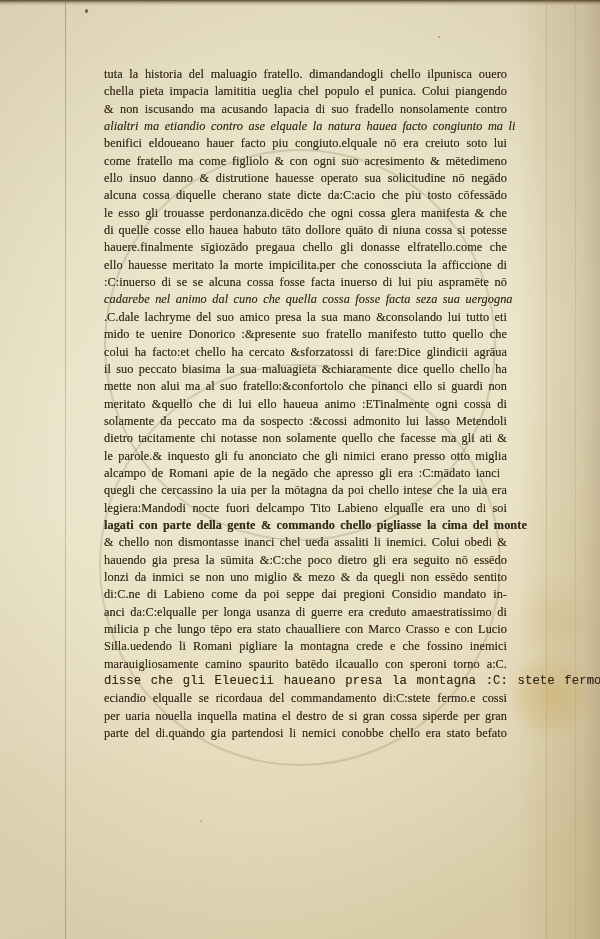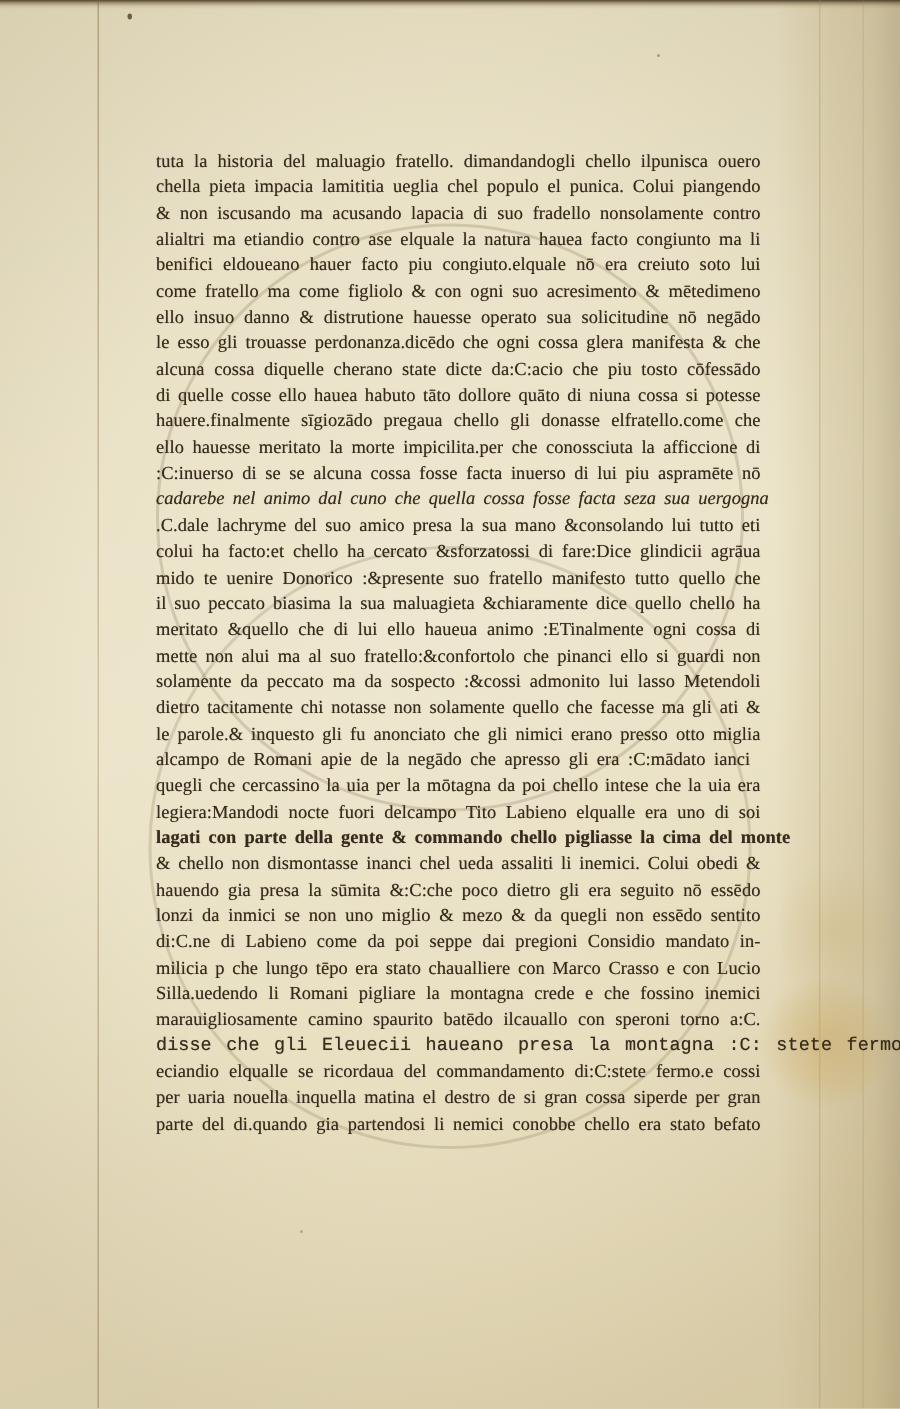--- a/index.html
+++ b/index.html
@@ -44,21 +44,21 @@
     position:absolute;left:0;top:0;pointer-events:none;
   }
   .textblock{
     position:absolute;left:104px;top:66px;width:403px;
     font-size:12.3px;line-height:17.35px;
     color:#362b1c;
     text-shadow:0 0 0.5px rgba(54,43,28,0.55);
     letter-spacing:0.05px;
   }
   .line{height:17.35px;white-space:nowrap;}
-  .line span{display:inline-block;white-space:nowrap;margin-top:33px;}
+  .line span{display:inline-block;white-space:nowrap;}
 </style>
 </head>
 <body>
 
 <div class="photo">
 
   <div class="edge-top"></div>
   <div class="fold-line"></div>
   <div class="edge-streak" style="left:546px;"></div>
   <div class="edge-streak" style="left:575px;opacity:0.7;"></div>
@@ -71,48 +71,49 @@
   <div class="stain-a"></div>
   <div class="stain-b"></div>
   <div class="speck" style="left:85px;top:9px;width:3px;height:4px;"></div>
   <div class="speck" style="left:438px;top:36px;width:2px;height:2px;opacity:.5;"></div>
   <div class="speck" style="left:200px;top:820px;width:2px;height:2px;opacity:.4;"></div>
 
   <div class="textblock">
       <div class="line" style="word-spacing: 3.52778px;"><span>tuta la historia del maluagio fratello. dimandandogli chello ilpunisca ouero</span></div>
       <div class="line" style="word-spacing: 2.73281px;"><span>chella pieta impacia lamititia ueglia chel populo el punica. Colui piangendo</span></div>
       <div class="line" style="word-spacing: 3.2px;"><span>&amp; non iscusando ma acusando lapacia di suo fradello nonsolamente contro</span></div>
-      <div class="line" style="word-spacing: 2.41927px;"><span>alialtri ma etiandio contro ase elquale la natura hauea facto congiunto ma li</span></div>
+      <div class="line" style="word-spacing: 2.41927px; font-style: italic;"><span>alialtri ma etiandio contro ase elquale la natura hauea facto congiunto ma li</span></div>
       <div class="line" style="word-spacing: 3.62812px;"><span>benifici eldoueano hauer facto piu congiuto.elquale nō era creiuto soto lui</span></div>
       <div class="line" style="word-spacing: 2.69744px;"><span>come fratello ma come figliolo &amp; con ogni suo acresimento &amp; mētedimeno</span></div>
       <div class="line" style="word-spacing: 3.46094px;"><span>ello insuo danno &amp; distrutione hauesse operato sua solicitudine nō negādo</span></div>
+      <div class="line" style="word-spacing: 3.25156px;"><span>alcuna cossa diquelle cherano state dicte da:C:acio che piu tosto cōfessādo</span></div>
       <div class="line" style="word-spacing: 2.27415px;"><span>le esso gli trouasse perdonanza.dicēdo che ogni cossa glera manifesta &amp; che</span></div>
-      <div class="line" style="word-spacing: 3.25156px;"><span>alcuna cossa diquelle cherano state dicte da:C:acio che piu tosto cōfessādo</span></div>
       <div class="line" style="word-spacing: 1.83053px;"><span>di quelle cosse ello hauea habuto tāto dollore quāto di niuna cossa si potesse</span></div>
       <div class="line" style="word-spacing: 4.31473px;"><span>hauere.finalmente sīgiozādo pregaua chello gli donasse elfratello.come che</span></div>
       <div class="line" style="word-spacing: 2.54375px;"><span>ello hauesse meritato la morte impicilita.per che conossciuta la afficcione di</span></div>
       <div class="line" style="word-spacing: 2.57452px; text-align: right;"><span>:C:inuerso di se se alcuna cossa fosse facta inuerso di lui piu aspramēte nō</span></div>
       <div class="line" style="word-spacing: 2.33724px; font-style: italic;"><span>cadarebe nel animo dal cuno che quella cossa fosse facta seza sua uergogna</span></div>
       <div class="line" style="word-spacing: 2.3125px;"><span>.C.dale lachryme del suo amico presa la sua mano &amp;consolando lui tutto eti</span></div>
+      <div class="line" style="word-spacing: 3.18594px;"><span>mido te uenire Donorico :&amp;presente suo fratello manifesto tutto quello che</span></div>
       <div class="line" style="word-spacing: 2.69375px;"><span>colui ha facto:et chello ha cercato &amp;sforzatossi di fare:Dice glindicii agrāua</span></div>
-      <div class="line" style="word-spacing: 3.18594px;"><span>mido te uenire Donorico :&amp;presente suo fratello manifesto tutto quello che</span></div>
       <div class="line" style="word-spacing: 2.18182px;"><span>il suo peccato biasima la sua maluagieta &amp;chiaramente dice quello chello ha</span></div>
+      <div class="line" style="word-spacing: 2.30469px;"><span>mette non alui ma al suo fratello:&amp;confortolo che pinanci ello si guardi non</span></div>
       <div class="line" style="word-spacing: 3.28551px;"><span>meritato &amp;quello che di lui ello haueua animo :ETinalmente ogni cossa di</span></div>
-      <div class="line" style="word-spacing: 2.30469px;"><span>mette non alui ma al suo fratello:&amp;confortolo che pinanci ello si guardi non</span></div>
       <div class="line" style="word-spacing: 2.85156px;"><span>solamente da peccato ma da sospecto :&amp;cossi admonito lui lasso Metendoli</span></div>
       <div class="line" style="word-spacing: 2.02214px;"><span>dietro tacitamente chi notasse non solamente quello che facesse ma gli ati &amp;</span></div>
       <div class="line" style="word-spacing: 2.21484px;"><span>le parole.&amp; inquesto gli fu anonciato che gli nimici erano presso otto miglia</span></div>
       <div class="line" style="word-spacing: 2.49479px;"><span>alcampo de Romani apie de la negādo che apresso gli era :C:mādato ianci</span></div>
       <div class="line" style="word-spacing: 1.40521px;"><span>quegli che cercassino la uia per la mōtagna da poi chello intese che la uia era</span></div>
       <div class="line" style="word-spacing: 3.25781px;"><span>legiera:Mandodi nocte fuori delcampo Tito Labieno elqualle era uno di soi</span></div>
       <div class="line" style="word-spacing: 2.20182px; font-weight: bold;"><span>lagati con parte della gente &amp; commando chello pigliasse la cima del monte</span></div>
       <div class="line" style="word-spacing: 2.10286px;"><span>&amp; chello non dismontasse inanci chel ueda assaliti li inemici. Colui obedi &amp;</span></div>
       <div class="line" style="word-spacing: 2.94271px;"><span>hauendo gia presa la sūmita &amp;:C:che poco dietro gli era seguito nō essēdo</span></div>
       <div class="line" style="word-spacing: 2.67299px;"><span>lonzi da inmici se non uno miglio &amp; mezo &amp; da quegli non essēdo sentito</span></div>
       <div class="line" style="word-spacing: 3.78125px;"><span>di:C.ne di Labieno come da poi seppe dai pregioni Considio mandato in-</span></div>
+      <div class="line" style="word-spacing: 2.42813px;"><span>anci da:C:elqualle per longa usanza di guerre era creduto amaestratissimo di</span></div>
       <div class="line" style="word-spacing: 1.95072px;"><span>milicia p che lungo tēpo era stato chaualliere con Marco Crasso e con Lucio</span></div>
       <div class="line" style="word-spacing: 3.9125px;"><span>Silla.uedendo li Romani pigliare la montagna crede e che fossino inemici</span></div>
       <div class="line" style="word-spacing: 3.77539px;"><span>marauigliosamente camino spaurito batēdo ilcauallo con speroni torno a:C.</span></div>
       <div class="line" style="word-spacing: 2.20182px; font-family: Liberation Mono, monospace;"><span>disse che gli Eleuecii haueano presa la montagna :C: stete fermo &amp; Labieno</span></div>
       <div class="line" style="word-spacing: 3.52148px;"><span>eciandio elqualle se ricordaua del commandamento di:C:stete fermo.e cossi</span></div>
       <div class="line" style="word-spacing: 2.25841px;"><span>per uaria nouella inquella matina el destro de si gran cossa siperde per gran</span></div>
       <div class="line" style="word-spacing: 2.70312px;"><span>parte del di.quando gia partendosi li nemici conobbe chello era stato befato</span></div>
     </div>
 
 </div>

